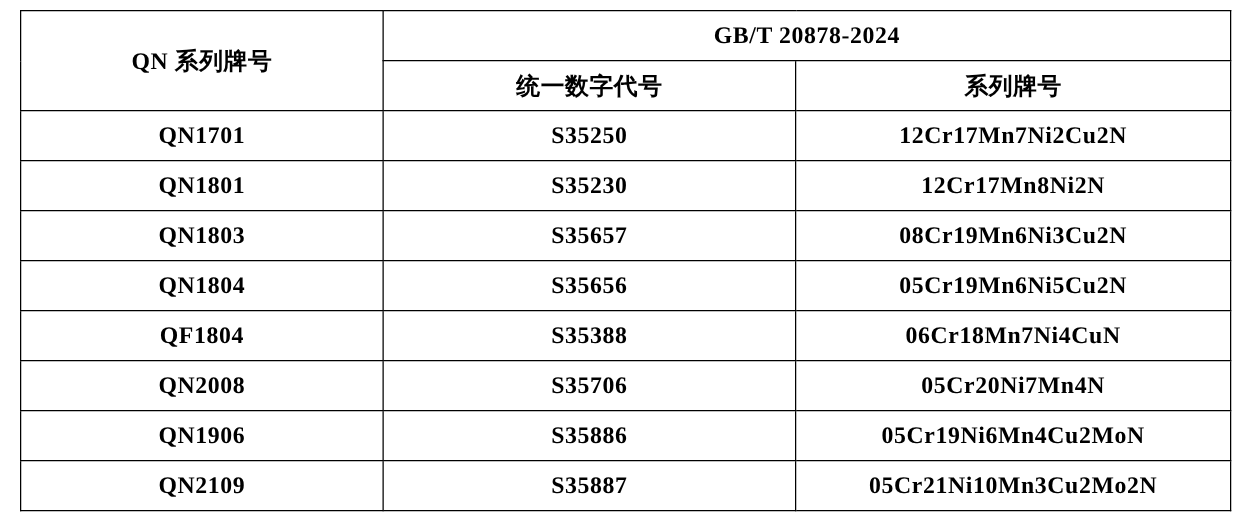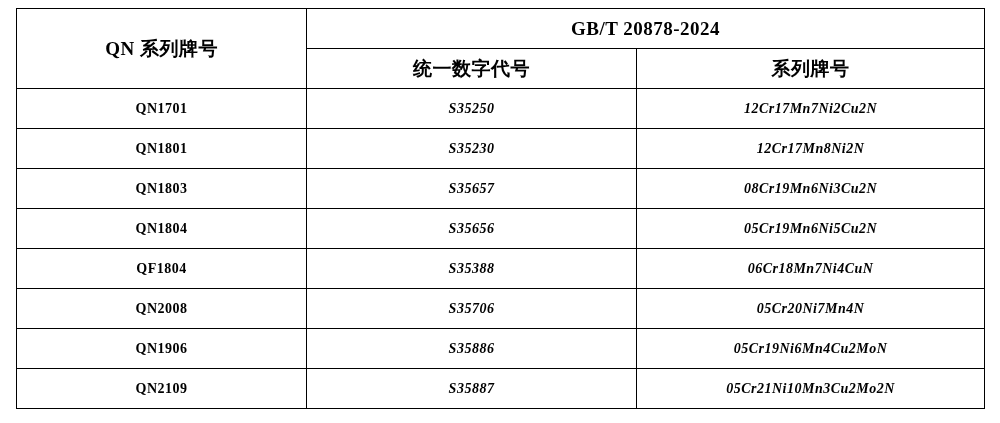--- a/index.html
+++ b/index.html
@@ -25,21 +25,21 @@
     table-layout: fixed;
     width: 968px;
     margin: 8px 0 0 16px;
   }
   table.spec-table td,
   table.spec-table th {
     border: 1px solid #000000;
     text-align: center;
     vertical-align: middle;
     font-weight: bold;
-    font-size: 14px;
+    font-size: 19px;
     letter-spacing: 0.5px;
     padding: 0;
     height: 39px;
     font-family: "Liberation Serif", serif;
   }
   table.spec-table thead td {
     font-size: 19px;
   }
   .col-a { width: 290px; }
   .col-b { width: 330px; }
@@ -48,21 +48,20 @@
     font-size: 20px;
     height: 78px;
   }
   .hdr-standard {
     font-size: 20px;
     letter-spacing: 1px;
   }
   .mono-cell {
     font-family: "Liberation Serif", serif;
     letter-spacing: 0.3px;
-    font-style: italic;
   }
 </style>
 </head>
 <body>
 
 <div class="page">
   <table class="spec-table">
     <colgroup>
       <col class="col-a">
       <col class="col-b">

